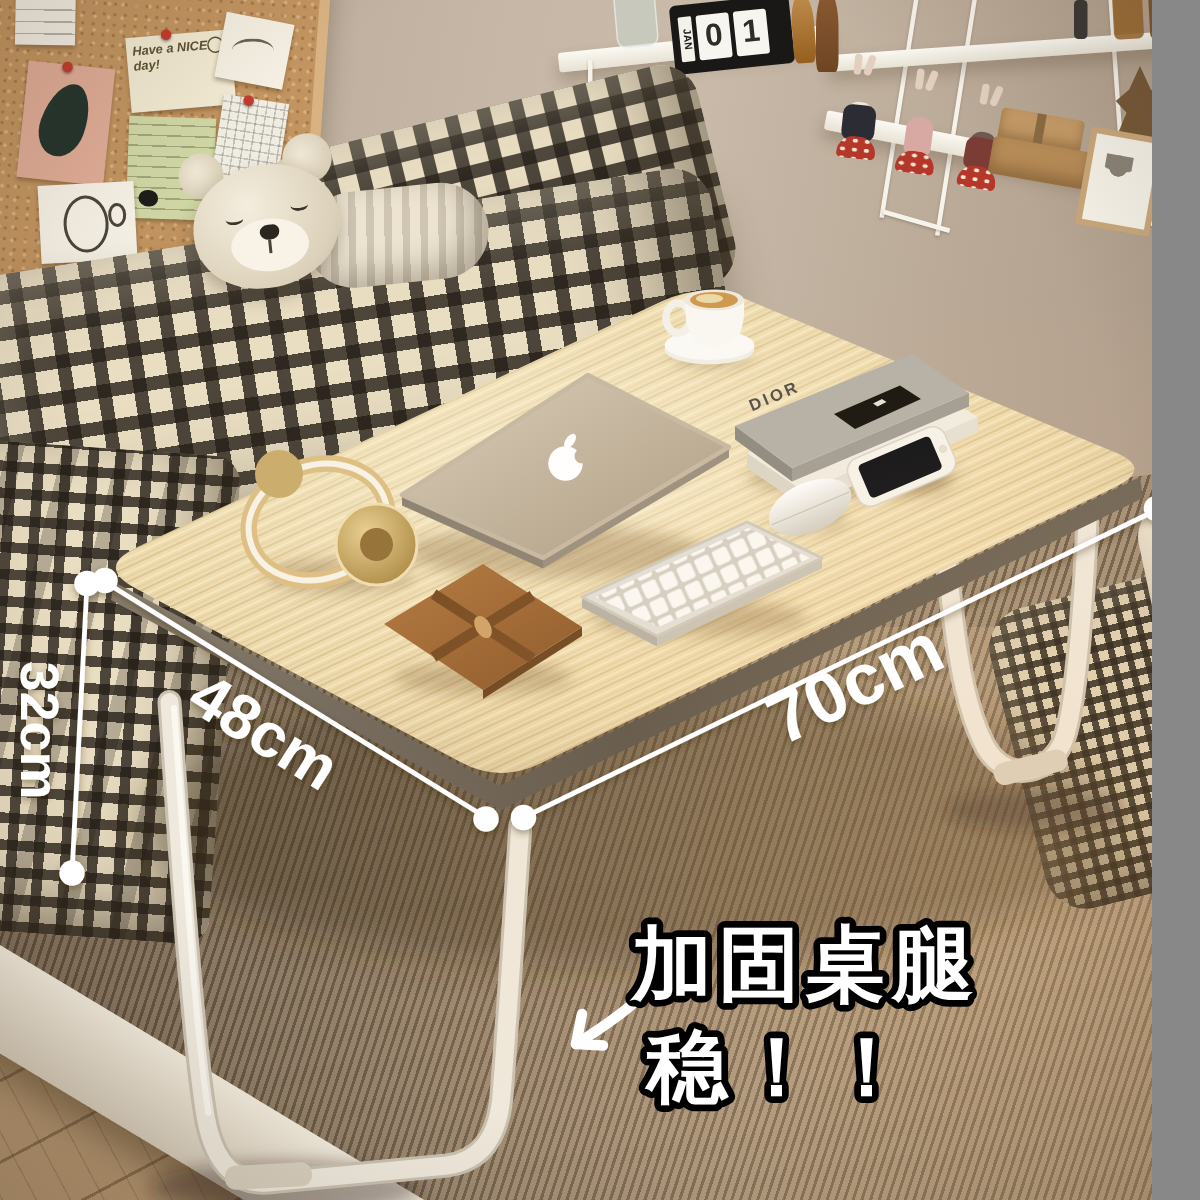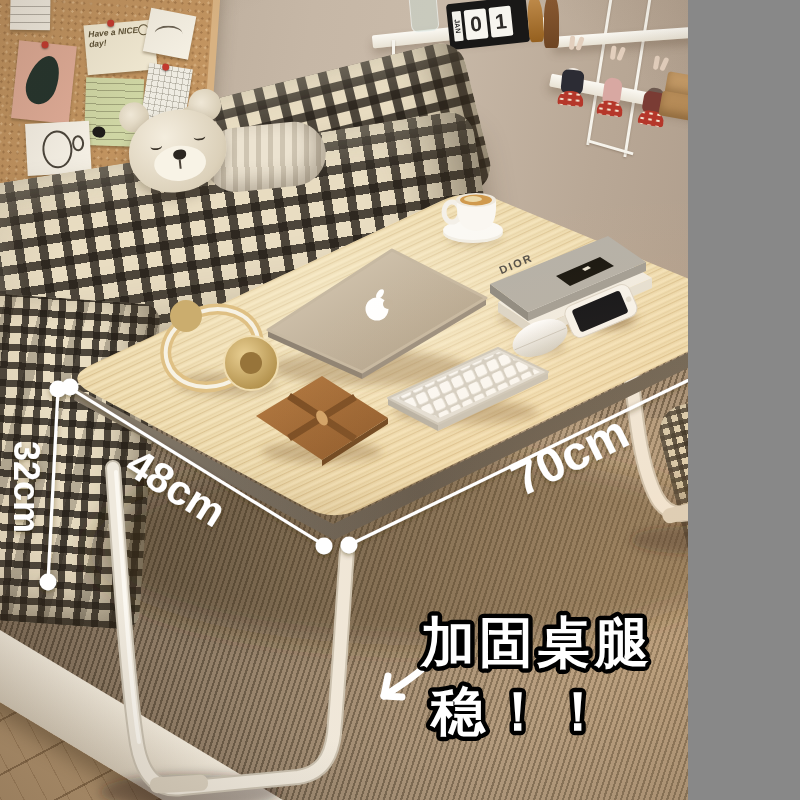--- a/index.html
+++ b/index.html
@@ -1,16 +1,16 @@
 <!DOCTYPE html>
 <html><head>
 <meta charset="utf-8">
 <style>
   html,body{margin:0;padding:0;background:#888;}
-  .scene{position:relative;width:688px;height:800px;overflow:hidden;
+  .scene{position:relative;width:768px;height:800px;overflow:hidden;
     font-family:"Liberation Sans","DejaVu Sans",sans-serif;
     background:linear-gradient(100deg,#b3a493 0%,#c6b7a6 38%,#c9baa9 52%,#b9a896 75%,#ab9988 100%);}
   .abs{position:absolute;}
   
   .corkboard{left:-16px;top:-34px;width:216px;height:220px;transform:rotate(4deg);
     background:#c29460;border:7px solid #d8b282;border-radius:3px;
     background-image:radial-gradient(rgba(255,230,190,.35) 1px,transparent 1.3px),radial-gradient(rgba(110,70,35,.35) 1px,transparent 1.3px);
     background-size:9px 9px,7px 7px;box-shadow:0 10px 18px rgba(70,55,35,.35);z-index:1;}
   .note{position:absolute;box-shadow:0 2px 3px rgba(80,60,30,.4);}
   .pin{position:absolute;width:7px;height:7px;border-radius:50%;background:#c3392e;box-shadow:0 1px 2px rgba(0,0,0,.45);}

